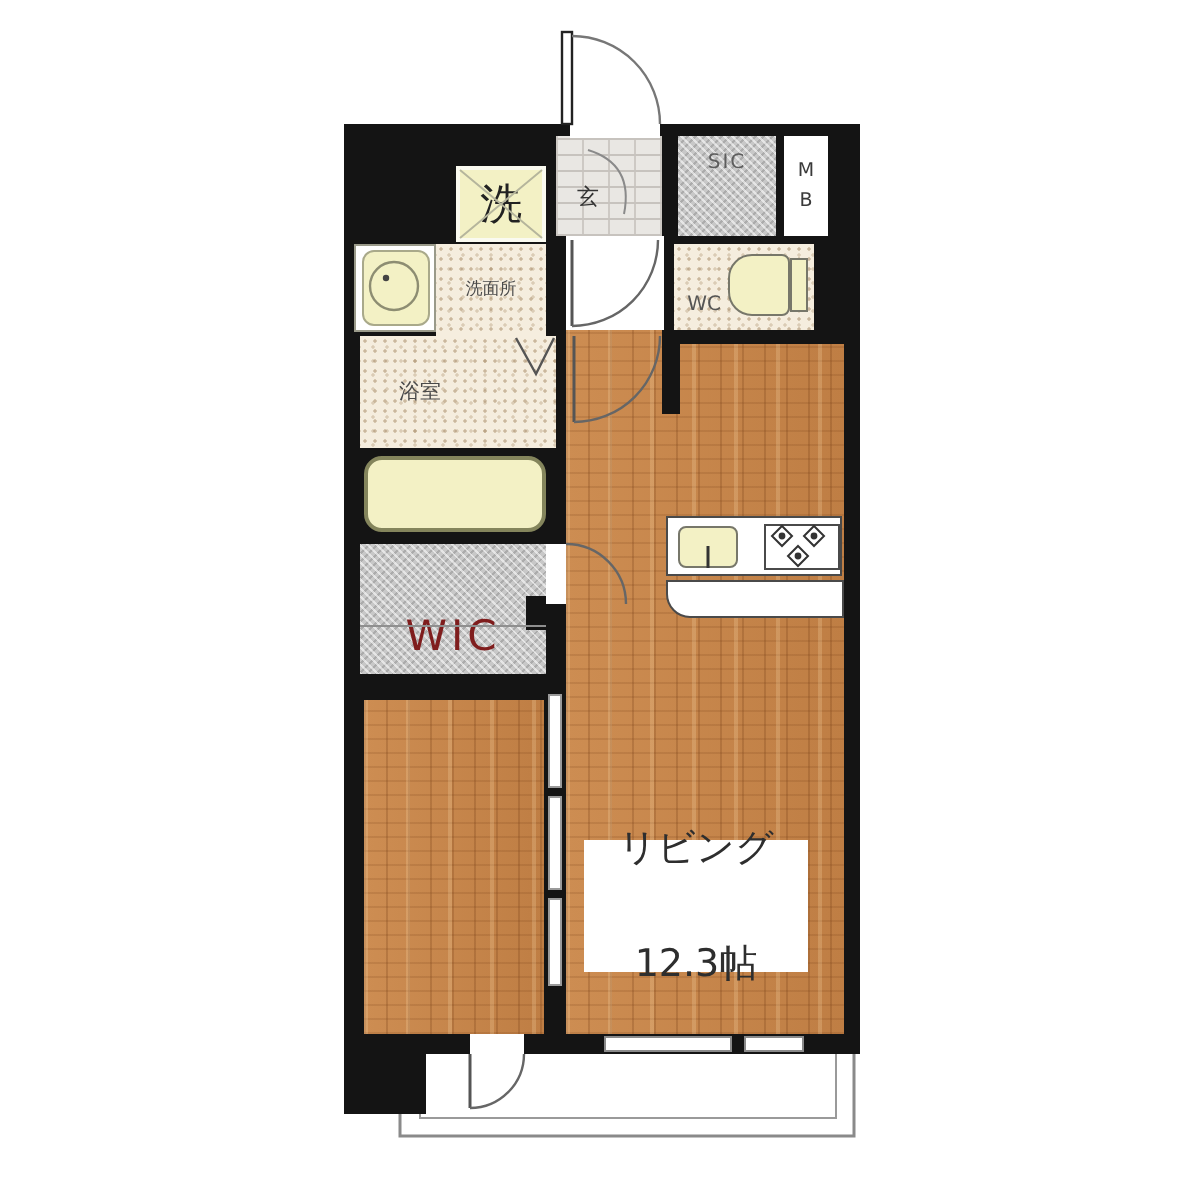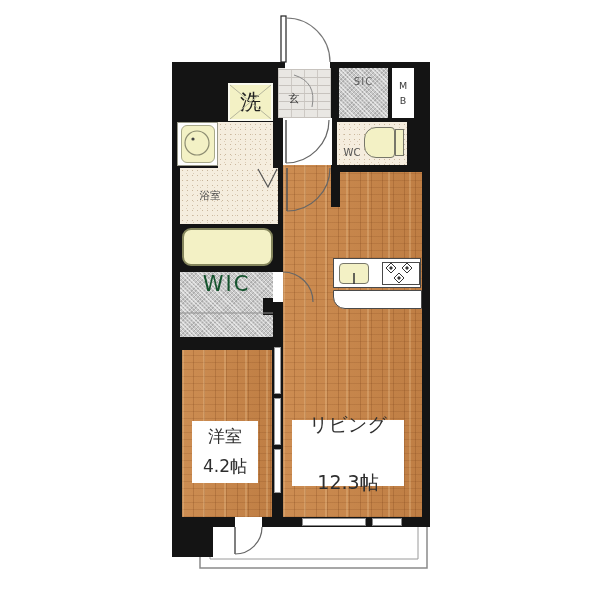--- a/index.html
+++ b/index.html
@@ -98,28 +98,25 @@
 
   <div class="abs wall" style="left:172px;top:517px;width:41px;height:40px;"></div>
 
   <div class="abs label" style="left:228px;top:83px;width:45px;height:38px;font-size:21px;color:#222;">洗</div>
   <div class="abs label" style="left:284px;top:88px;width:20px;height:20px;font-size:11px;color:#333;">玄</div>
   <div class="abs label" style="left:339px;top:56px;width:49px;height:50px;font-size:10px;letter-spacing:1px;color:#5d5d5d;">SIC</div>
   <div class="abs label" style="left:392px;top:68px;width:22px;height:50px;font-size:9.5px;color:#3a3a3a;flex-direction:column;line-height:1.6;">
     <span>M</span>
     <span>B</span>
   </div>
+  <div class="abs label" style="left:218px;top:128px;width:55px;height:34px;font-size:8.5px;color:#4a4a4a;">洗面所</div>
   <div class="abs label" style="left:337px;top:122px;width:30px;height:61px;font-size:10px;color:#555;">WC</div>
   <div class="abs label" style="left:182px;top:186px;width:56px;height:20px;font-size:10.5px;color:#4a4a4a;text-align:right;">浴室</div>
-  <div class="abs label" style="left:180px;top:262px;width:93px;height:44px;font-size:21px;letter-spacing:2px;color:#14532d;">WIC</div>
+  <div class="abs label" style="left:180px;top:296px;width:93px;height:44px;font-size:21px;letter-spacing:2px;color:#7f1d1d;">WIC</div>
 
-  <div class="abs whitebox label" style="left:192px;top:421px;width:66px;height:62px;flex-direction:column;font-size:17px;color:#2e2e2e;line-height:1.75;">
-    <span>洋室</span>
-    <span>4.2帖</span>
-  </div>
   <div class="abs whitebox label" style="left:292px;top:420px;width:112px;height:66px;flex-direction:column;font-size:19px;color:#2e2e2e;line-height:1.7;gap:26px;">
     <span>リビング</span>
     <span>12.3帖</span>
   </div>
 
   <svg width="600" height="600">
 
     <rect x="281" y="16" width="5" height="46" fill="#ffffff" stroke="#222" stroke-width="1.2"></rect>
     <path d="M286,18 A44,44 0 0 1 330,62" fill="none" stroke="#777" stroke-width="1.2"></path>
 

